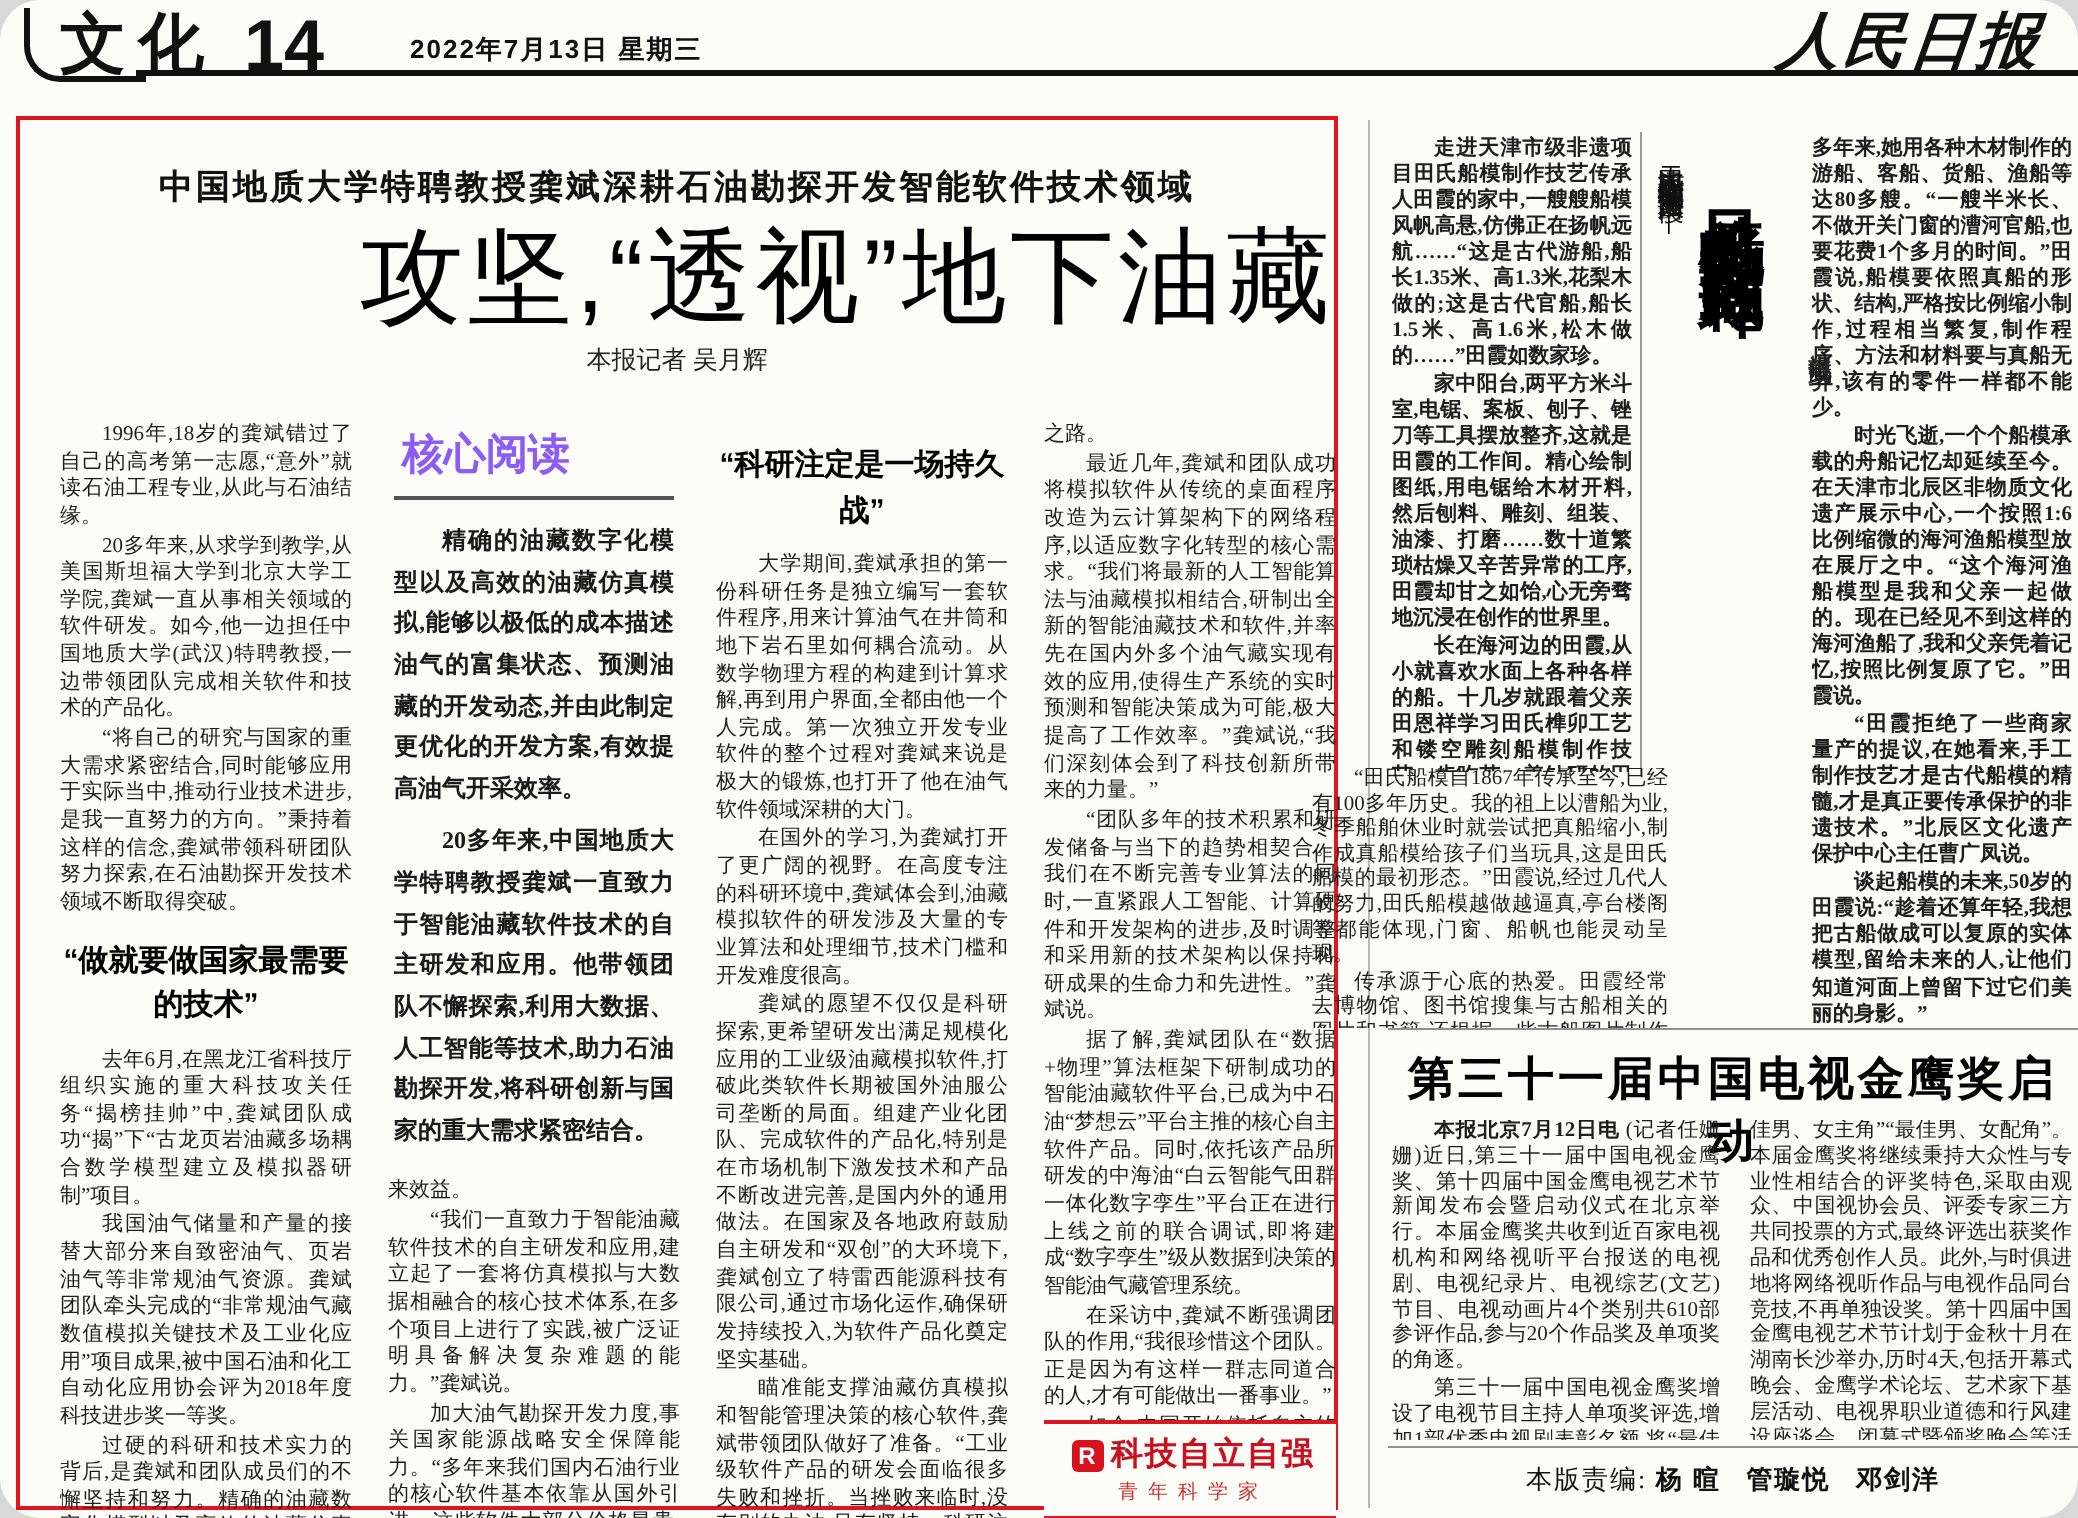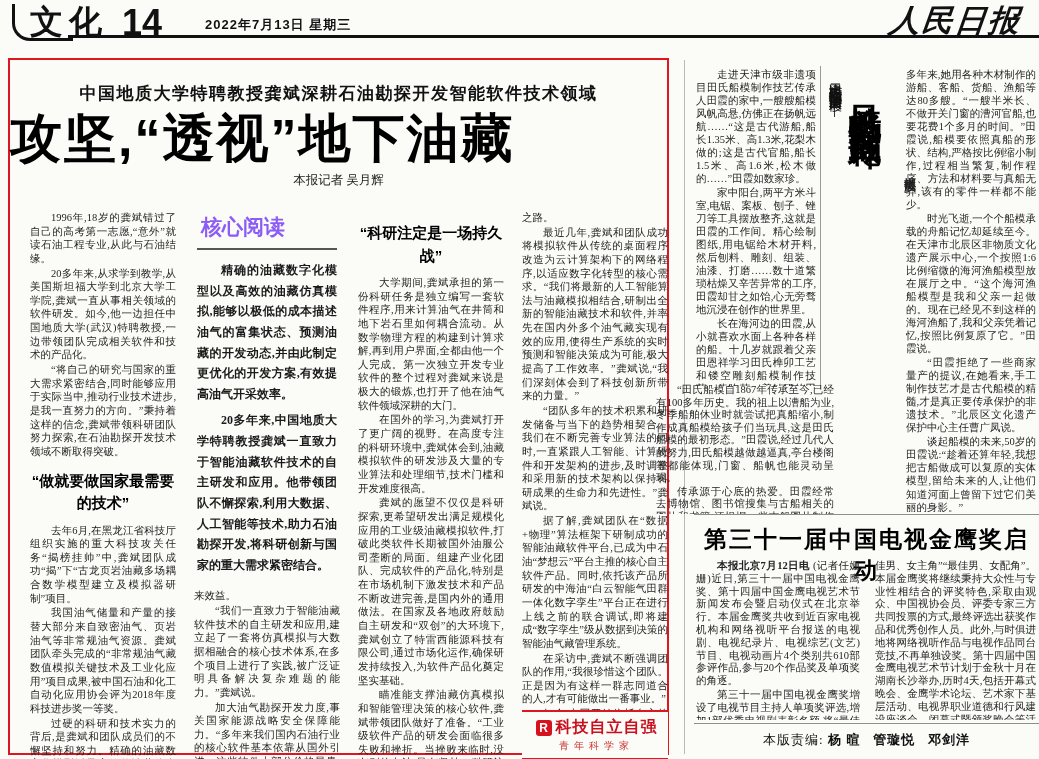--- a/index.html
+++ b/index.html
@@ -1,37 +1,37 @@
 <!DOCTYPE html>
 <html><head>
 <meta charset="utf-8">
 <style>
   html,body{margin:0;padding:0;background:#d8d8d8;}
   .page{position:relative;width:1039px;height:759px;margin:0 auto;background:#fbfbf8;
-        font-family:"Liberation Serif","DejaVu Serif",serif;color:#222;overflow:hidden;}
+        font-family:"Liberation Serif","DejaVu Serif",serif;color:#222;overflow:hidden;border-radius:20px;}
   
   .corner-mark{position:absolute;left:12px;top:4px;width:58px;height:34px;
                border-left:3px solid #111;border-bottom:3px solid #111;border-radius:0 0 0 18px;}
   .header-rule{position:absolute;left:68px;top:35px;width:971px;height:3px;background:#111;}
   .section-title{position:absolute;left:30px;top:0px;font-family:"Liberation Sans","DejaVu Sans",sans-serif;
                  font-weight:bold;font-size:33px;color:#111;letter-spacing:6px;}
   .page-number{position:absolute;left:122px;top:2px;font-family:"Liberation Sans",sans-serif;
                font-weight:600;font-size:36px;color:#111;}
   .issue-date{position:absolute;left:205px;top:16px;font-family:"Liberation Sans",sans-serif;
               font-weight:bold;font-size:13px;color:#111;letter-spacing:1px;}
   .paper-logo{position:absolute;right:18px;top:0px;font-size:31px;font-weight:bold;font-style:italic;
               color:#111;letter-spacing:2px;transform:skewX(-6deg);}
   
   .main-article{position:absolute;left:8px;top:58px;width:661px;height:697px;box-sizing:border-box;
                 border:2.5px solid #dd1620;background:#fbfbf8;}
   .article-kicker{position:absolute;left:0;top:22px;width:100%;text-align:center;
                   font-family:"Liberation Sans",sans-serif;font-weight:600;font-size:17px;
                   letter-spacing:1.5px;color:#111;}
-  .article-headline{position:absolute;left:0;top:44px;width:100%;text-align:left;
-                    font-family:"Liberation Sans","DejaVu Sans",sans-serif;font-weight:700;
+  .article-headline{position:absolute;left:0;top:44px;width:100%;text-align:right;
+                    font-family:"Liberation Sans","DejaVu Sans",sans-serif;font-weight:400;
                     font-size:52px;letter-spacing:2px;color:#000;}
   .article-byline{position:absolute;left:0;top:112px;width:100%;text-align:center;
                   font-size:12.5px;color:#222;}
   .cols{position:absolute;left:20px;top:134px;width:628px;bottom:5px;}
   .col{position:absolute;top:17px;height:552px;overflow:hidden;}
   .col1{left:0;width:146px;}
   .col2{left:164px;width:146px;}
   .col3{left:328px;width:146px;}
   .col4{left:492px;width:146px;}
   .para{margin:0 0 1px 0;text-indent:2em;text-align:justify;font-size:10.5px;line-height:1.3;color:#1e1e1e;}
@@ -61,21 +61,21 @@
   .boat-col-1{position:absolute;left:696px;top:68px;width:120px;height:318px;overflow:hidden;}
   .boat-vrule{position:absolute;left:820px;top:66px;width:1px;height:322px;background:#999;}
   .vert{writing-mode:vertical-rl;}
   .boat-subtitle{position:absolute;left:826px;top:72px;height:318px;font-size:13.5px;letter-spacing:1px;
                  color:#111;font-family:"Liberation Sans",sans-serif;}
   .boat-title{position:absolute;left:842px;top:78px;height:312px;font-size:33px;font-weight:bold;
               letter-spacing:3px;color:#000;font-family:"Liberation Serif",serif;}
   .boat-byline{position:absolute;left:901px;top:168px;height:140px;font-size:12px;color:#222;}
   .boat-bottom{position:absolute;left:656px;top:384px;width:178px;height:130px;overflow:hidden;}
   .boat-col-2{position:absolute;left:906px;top:68px;width:130px;height:444px;overflow:hidden;}
-  .boat-col-1 .para,.boat-col-2 .para{line-height:1.24;}
+  .boat-col-1 .para,.boat-col-2 .para{line-height:1.24;font-weight:bold;}
   .boat-bottom .para{line-height:1.2;}
   .h-divider{position:absolute;left:694px;width:345px;height:1px;background:#8f8f8f;}
   .tv-headline{position:absolute;left:694px;top:524px;width:345px;text-align:center;
                font-family:"Liberation Sans",sans-serif;font-weight:bold;font-size:23px;
                letter-spacing:2px;color:#000;}
   .tv-col{position:absolute;top:560px;height:160px;overflow:hidden;}
   .tv-col-1{left:696px;width:164px;}
   .tv-col-2{left:875px;width:161px;}
   .tv-col .para{line-height:1.22;}
   .tv-lead{font-weight:bold;}

